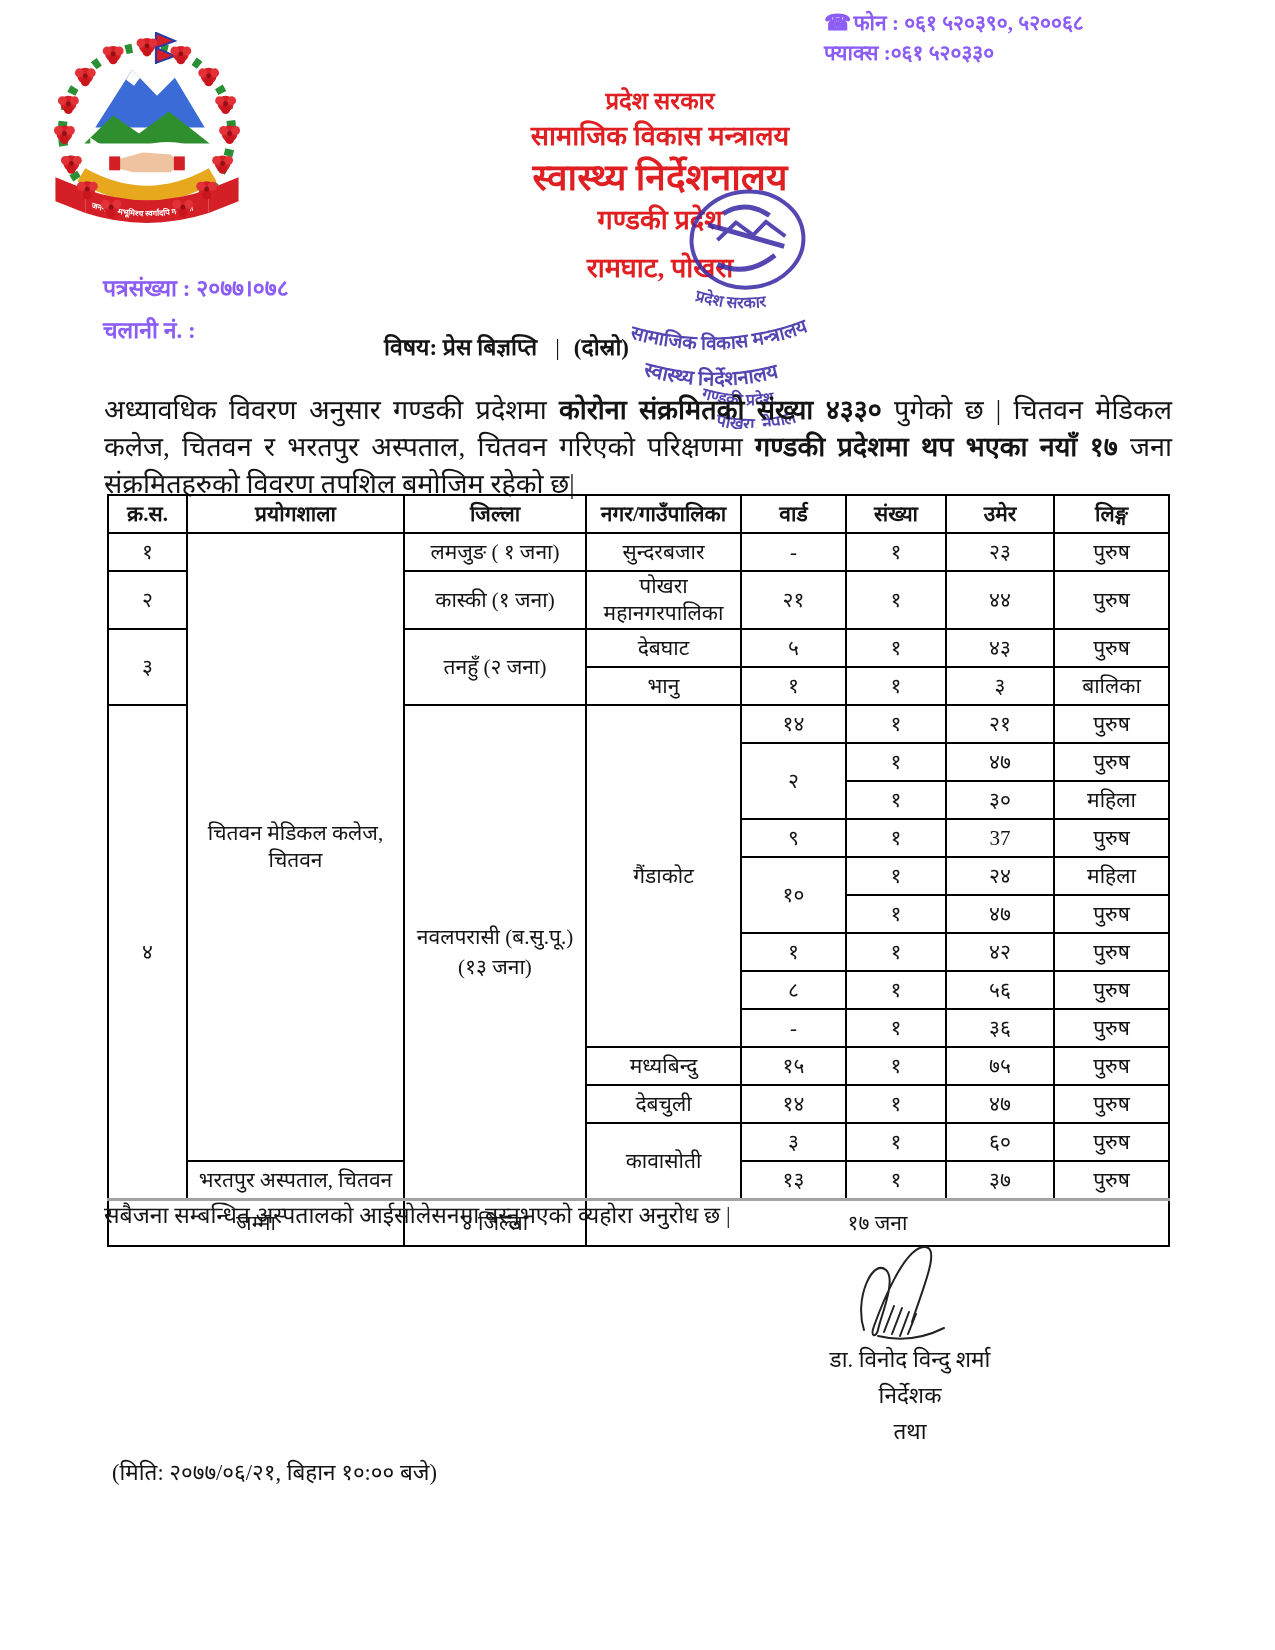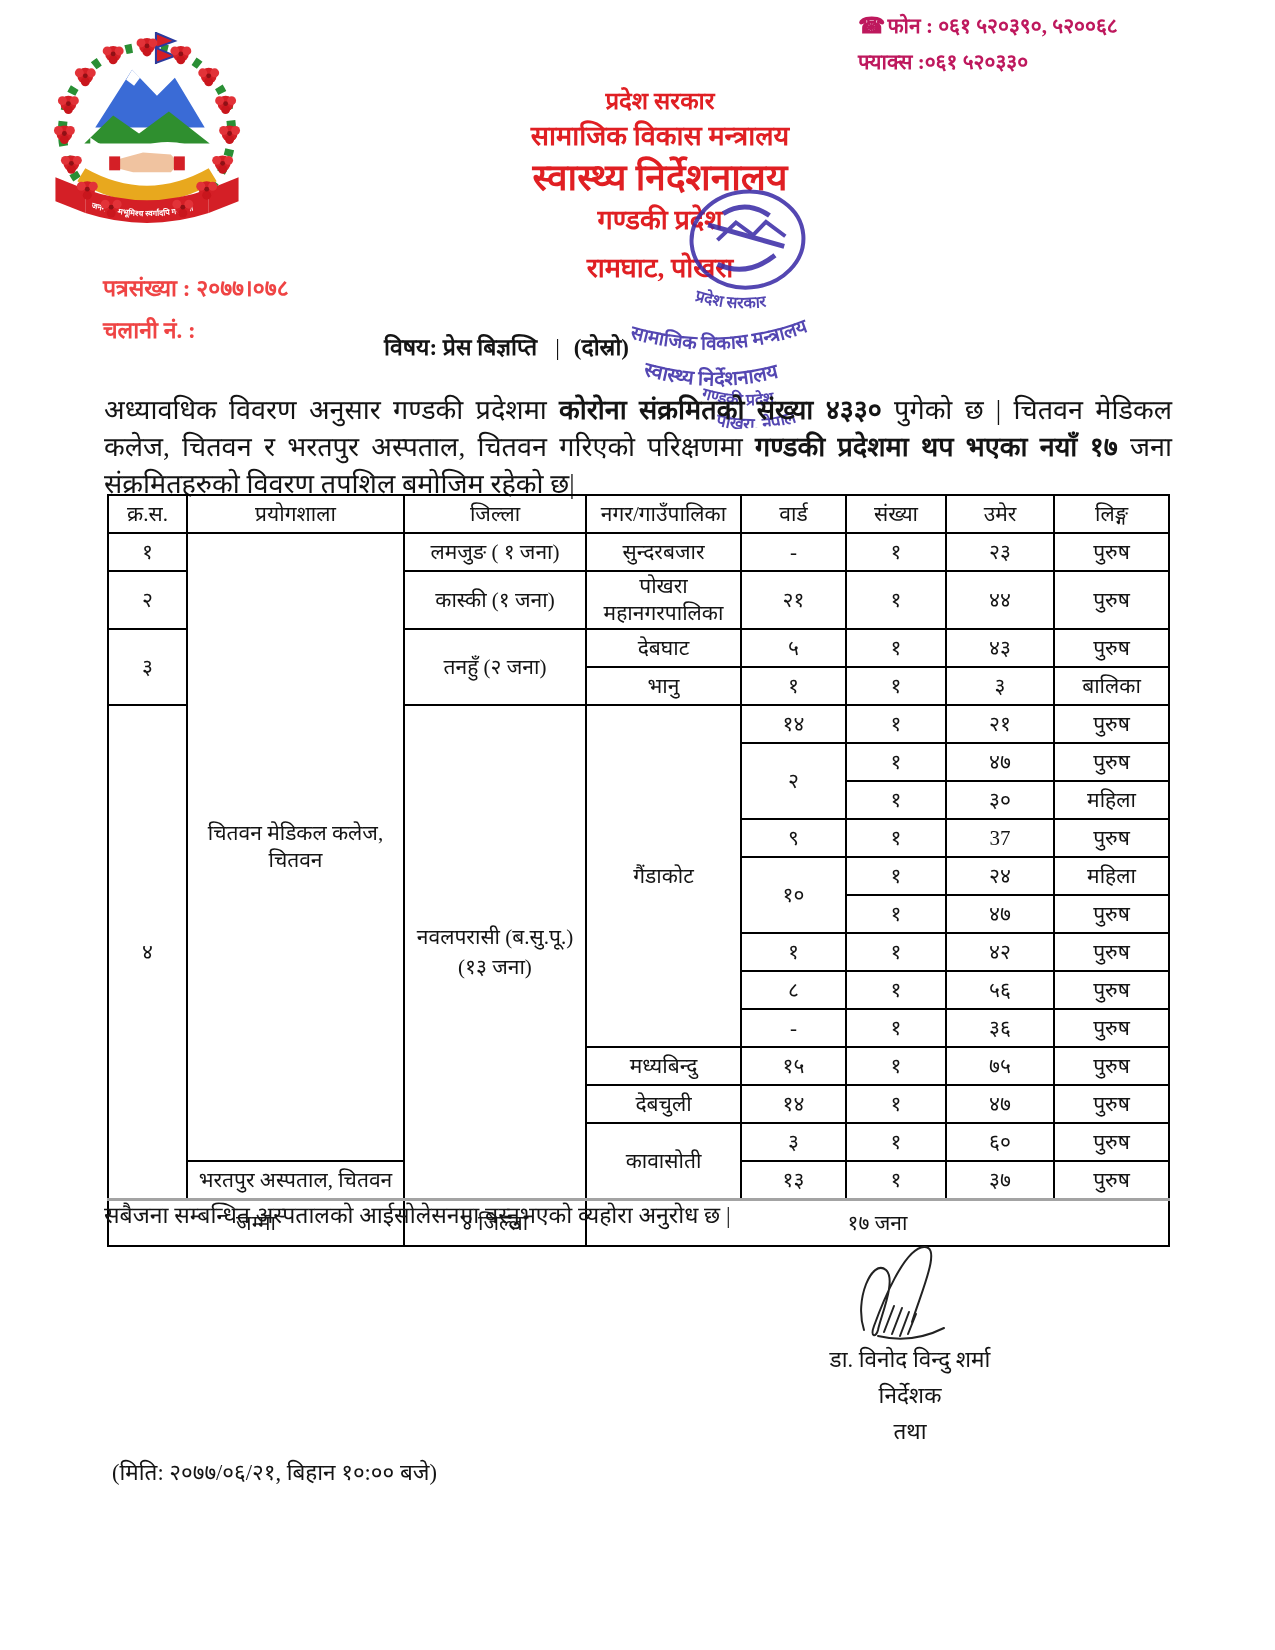--- a/index.html
+++ b/index.html
@@ -1,45 +1,45 @@
 <!DOCTYPE html>
 <html><head>
 <meta charset="utf-8">
 <style>
   html,body{margin:0;padding:0;background:#888;}
   .page{position:relative;width:1275px;height:1650px;background:#ffffff;margin:0 auto;
         font-family:"Liberation Serif","DejaVu Serif",serif;color:#141414;overflow:hidden;}
   
-  .contact{position:absolute;left:858px;top:8px;font-size:21px;font-weight:bold;line-height:36px;color:#be185d;}
+  .contact{position:absolute;left:824px;top:8px;font-size:21px;font-weight:bold;line-height:30px;color:#8b5cf6;}
   .contact .tel{font-size:22px;margin-right:2px;}
   
   .emblem{position:absolute;left:36px;top:32px;width:222px;height:204px;}
   
   .letterhead{position:absolute;left:330px;top:86px;width:660px;text-align:center;color:#e01f23;font-weight:bold;}
   .lh-gov{font-size:24px;line-height:30px;}
   .lh-min{font-size:27px;line-height:33px;margin-top:4px;}
   .lh-dir{font-size:37px;line-height:44px;margin-top:3px;}
   .lh-prov{font-size:27px;line-height:32px;margin-top:4px;}
   .lh-addr{font-size:27px;line-height:32px;margin-top:16px;}
   
   .stamp{position:absolute;left:565px;top:178px;width:360px;height:250px;pointer-events:none;opacity:.88;}
   
-  .ref{position:absolute;left:103px;top:268px;color:#ef4444;font-size:23px;font-weight:bold;line-height:42px;}
+  .ref{position:absolute;left:103px;top:268px;color:#8b5cf6;font-size:23px;font-weight:bold;line-height:42px;}
   
   .subject{position:absolute;left:338px;top:330px;font-size:23px;font-weight:bold;margin-left:46px;}
   .subject .sep{font-weight:normal;padding:0 14px 0 18px;}
   
   .para{position:absolute;left:104px;top:392px;width:1068px;font-size:27px;line-height:37px;text-align:justify;}
   .para b{font-weight:bold;}
   
   .tbl-wrap{position:absolute;left:107px;top:494px;}
   table.cases{border-collapse:collapse;table-layout:fixed;width:1061px;font-size:21px;}
   table.cases th,table.cases td{border:2px solid #000;text-align:center;vertical-align:middle;
        padding:1px 3px;height:34px;line-height:27px;font-weight:normal;overflow:hidden;}
-  table.cases th{font-weight:normal;}
+  table.cases th{font-weight:bold;}
   table.cases .blk{display:block;line-height:30px;}
   table.cases tr.total td{border-top:3px solid #a3a3a3;height:42px;}
   
   .closing{position:absolute;left:104px;top:1198px;font-size:23px;}
   
   .sig{position:absolute;left:670px;top:1242px;width:480px;text-align:center;font-size:22.5px;line-height:36px;}
   .sig svg{display:block;margin:0 auto;}
   
   .dateline{position:absolute;left:112px;top:1456px;font-size:22.5px;}
 </style>

